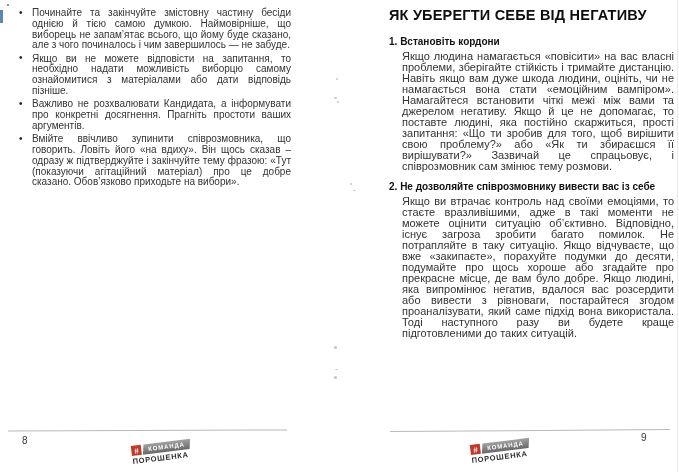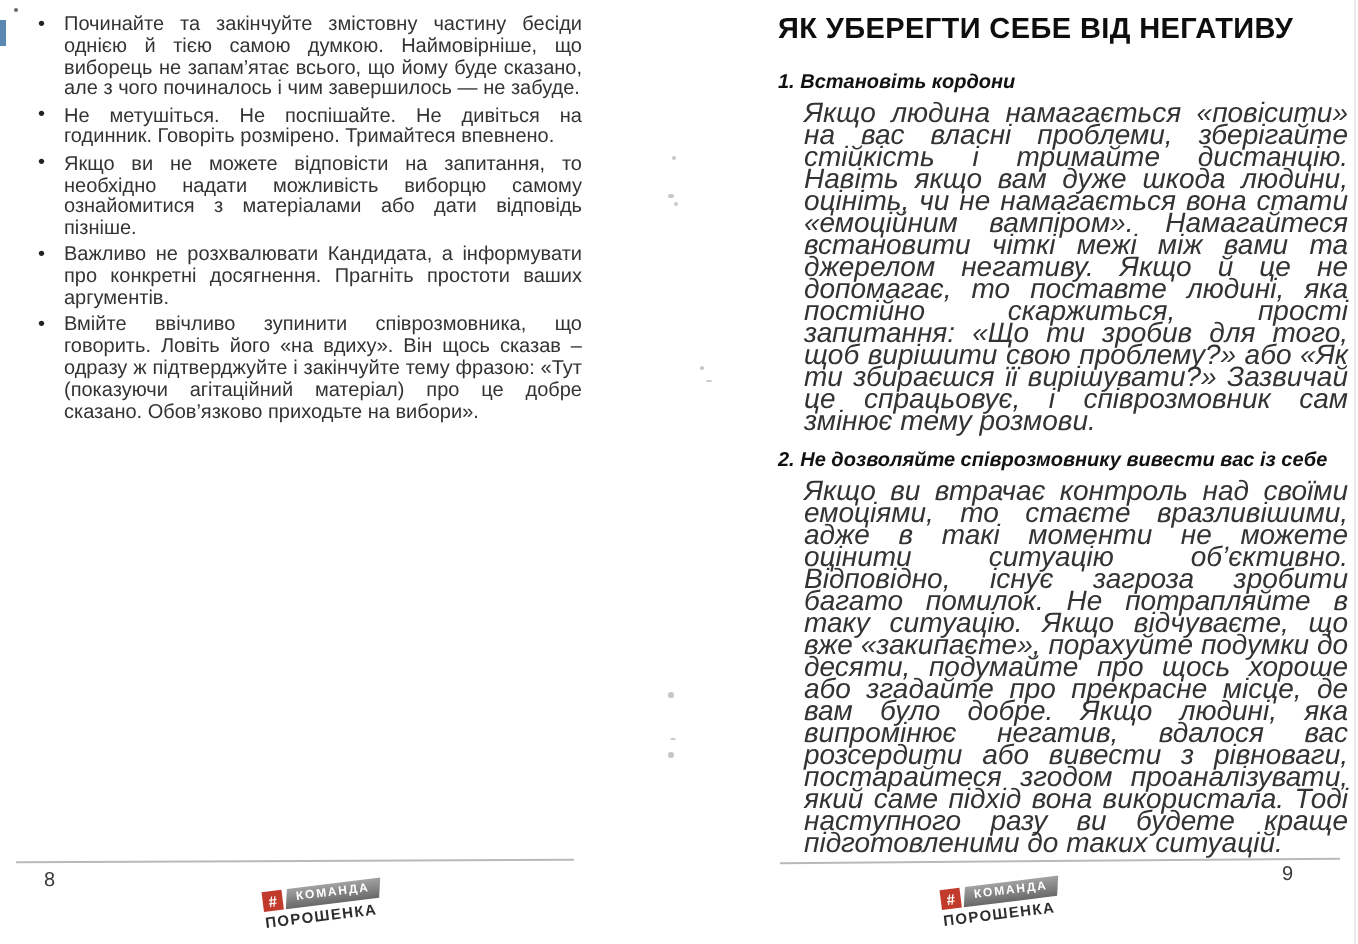--- a/index.html
+++ b/index.html
@@ -30,27 +30,27 @@
     font-size:10px; color:#222;
   }
 
   
   .page-right { position:absolute; left:389px; top:7px; width:285px; }
   .title {
     font-size:14.5px; font-weight:bold; color:#0e0e0e;
     line-height:17.5px; letter-spacing:0.2px;
     margin:0 0 11px 0;
   }
-  .section { margin:0;font-style:italic; }
+  .section { margin:0; }
   .section-heading {
     font-size:10px; font-weight:bold; color:#111;
     margin:9px 0 4px 0;
   }
   .section-body {
-    font-size:14px; line-height:11px; color:#333;
+    font-size:11px; line-height:11px; color:#333;
     text-align:justify;
     margin:0 0 0 13px;
   }
 
   
   .footer-rule { position:absolute; height:1px; background:#b9b9b9; }
   .rule-left  { left:8px;  top:430px; width:279px; transform:rotate(-0.25deg); }
   .rule-right { left:390px; top:430px; width:280px; transform:rotate(-0.45deg); }
   .pagenum { position:absolute; font-size:10px; color:#3a3a3a; }
   .pagenum-left  { left:22px;  top:435px; }
@@ -82,21 +82,20 @@
   .blue-tab { position:absolute; left:0; top:10px; width:3px; height:13px; background:#5b87b3; }
   .speck { position:absolute; border-radius:50%; background:#9a9a9a; opacity:0.55; }
   .edge-line { position:absolute; right:1px; top:0; width:1px; height:472px; background:#ececec; }
 </style>
 </head>
 <body>
 
 <div class="page-left">
   <ul class="bullets">
     <li>Починайте та закінчуйте змістовну частину бесіди однією й тією самою думкою. Наймовірніше, що виборець не запам’ятає всього, що йому буде сказано, але з чого починалось і чим завершилось — не забуде.</li>
-    <li>Не метушіться. Не поспішайте. Не дивіться на годинник. Говоріть розмірено. Тримайтеся впевнено.</li>
     <li>Якщо ви не можете відповісти на запитання, то необхідно надати можливість виборцю самому ознайомитися з матеріалами або дати відповідь пізніше.</li>
     <li>Важливо не розхвалювати Кандидата, а інформувати про конкретні досягнення. Прагніть простоти ваших аргументів.</li>
     <li>Вмійте ввічливо зупинити співрозмовника, що говорить. Ловіть його «на вдиху». Він щось сказав – одразу ж підтверджуйте і закінчуйте тему фразою: «Тут (показуючи агітаційний матеріал) про це добре сказано. Обов’язково приходьте на вибори».</li>
   </ul>
 </div>
 
 <div class="page-right">
   <h1 class="title"><span>ЯК УБЕРЕГТИ СЕБЕ ВІД НЕГАТИВУ</span><br>
   </h1>
 

